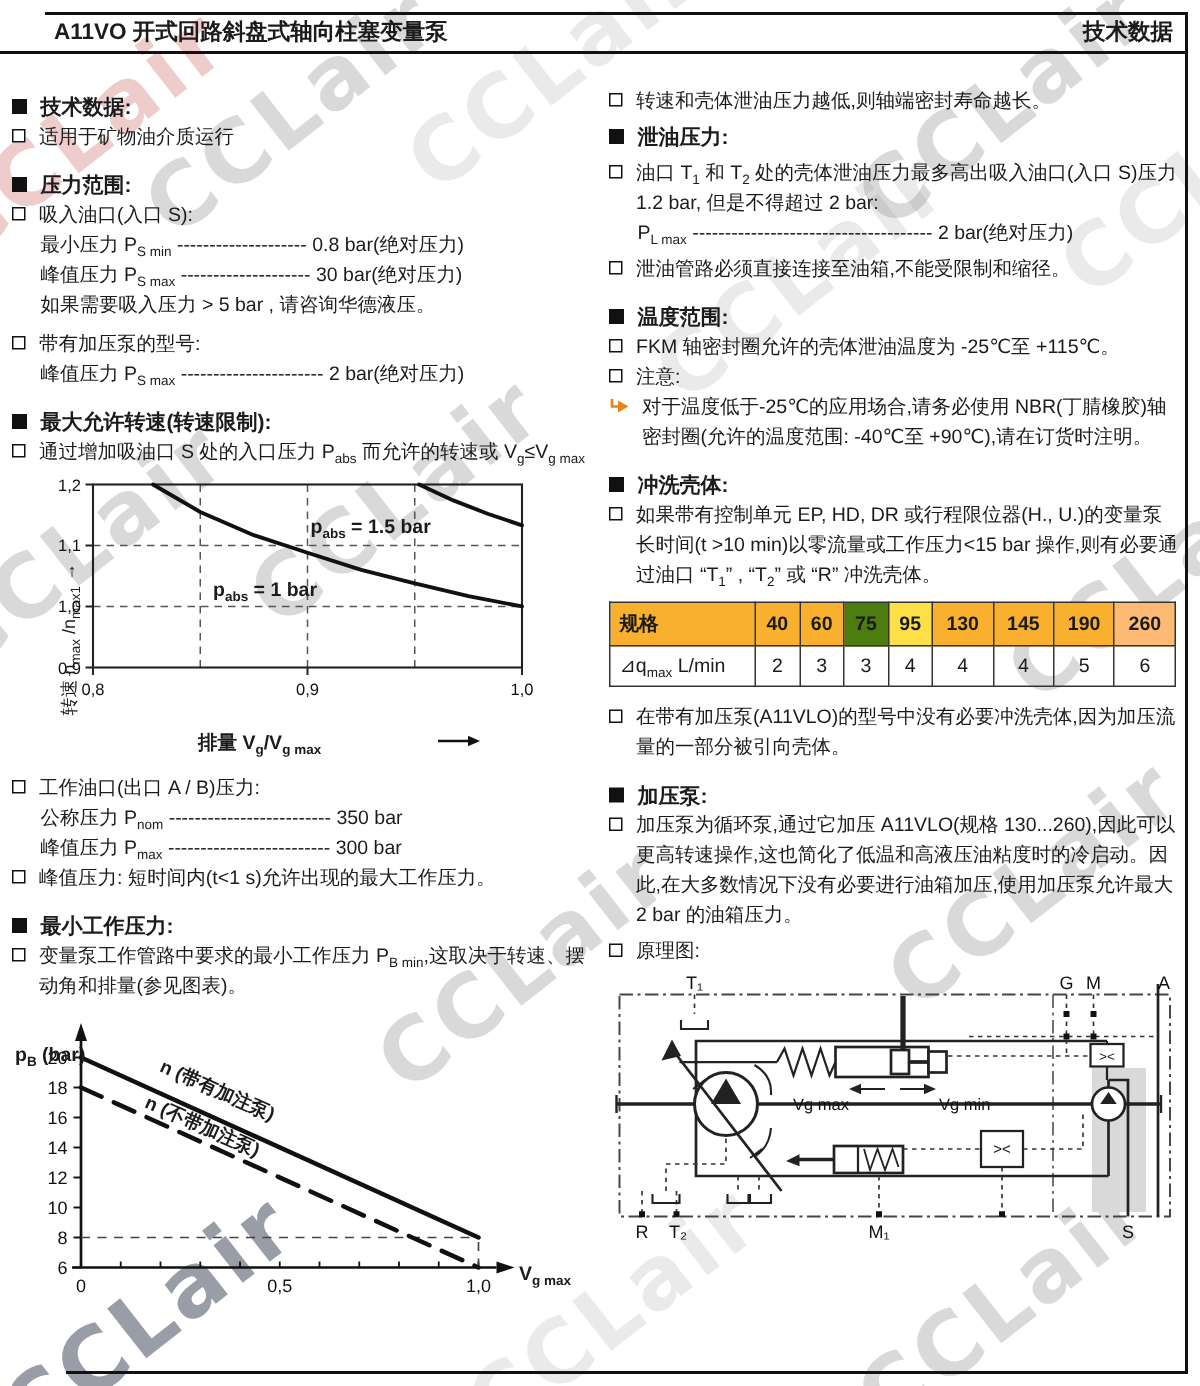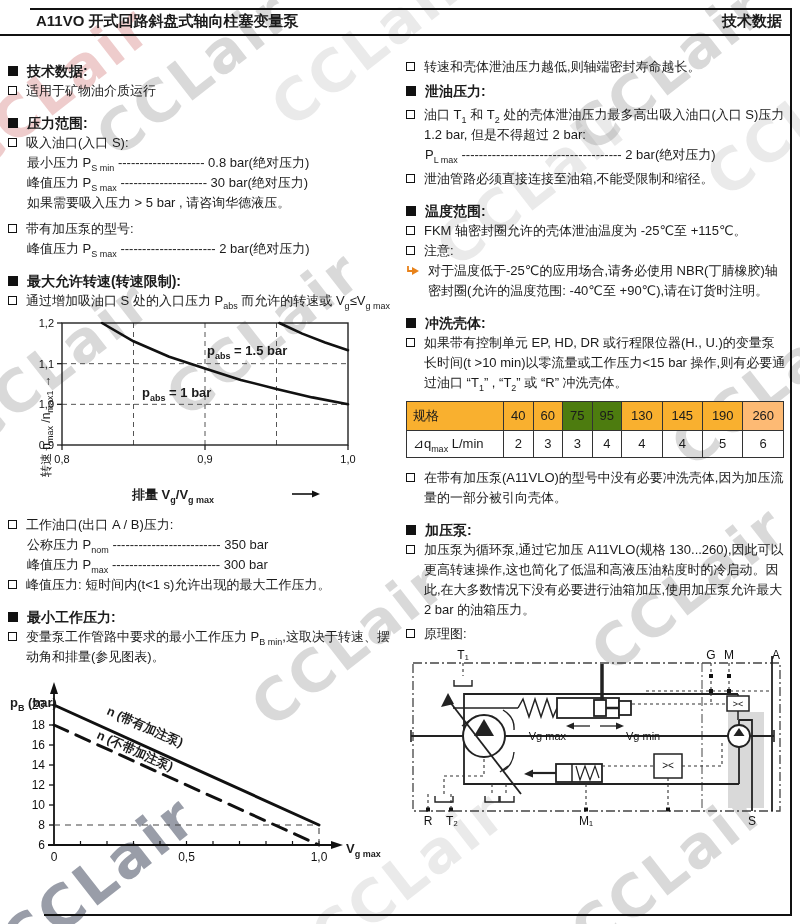--- a/index.html
+++ b/index.html
@@ -43,21 +43,21 @@
   .c2-ylab{position:absolute;left:2px;top:16px;font-size:13px;font-weight:bold;}
   .c2-xlab{position:absolute;left:338px;top:162px;font-size:13px;font-weight:bold;}
   .c2-l1{position:absolute;left:96px;top:40px;font-size:12.5px;font-weight:bold;white-space:nowrap;
          transform:rotate(24deg);}
   .c2-l2{position:absolute;left:86px;top:64px;font-size:12.5px;font-weight:bold;white-space:nowrap;
          transform:rotate(24deg);}
   svg text{font-family:"Liberation Sans","DejaVu Sans",sans-serif;}
   
   table.flush{border-collapse:collapse;width:378px;margin-top:8px;font-size:13px;}
   table.flush td{border:1.2px solid #333;text-align:center;padding:3px 2px;height:20px;}
-  table.flush tr.h td{font-weight:normal;height:22px;}
+  table.flush tr.h td{font-weight:bold;height:22px;}
   table.flush td.c0{width:88px;text-align:left;padding-left:6px;}
   
   .schem{margin-top:4px;position:relative;}
 </style>
 </head>
 <body>
 
 <div class="page">
 
   <div id="wm-layer">
@@ -299,21 +299,21 @@
       <span class="txt"><span>如果带有控制单元 EP, HD, DR 或行程限位器(H., U.)的变量泵长时间(t &gt;10 min)以零流量或工作压力&lt;15 bar 操作,则有必要通过油口 “T</span><sub>1</sub><span>” , “T</span><sub>2</sub><span>” 或 “R” 冲洗壳体。</span></span>
     </div>
 
     <table class="flush">
       <tbody>
         <tr class="h" id="ft-head">
             <td class="c0" style="background: rgb(249, 176, 47);">规格</td>
             <td style="background: rgb(249, 176, 47);">40</td>
             <td style="background: rgb(249, 176, 47);">60</td>
             <td style="background: #4d7c0f;">75</td>
-            <td style="background: #4d7c0f;">95</td>
+            <td style="background: #fde047;">95</td>
             <td style="background: rgb(249, 176, 47);">130</td>
             <td style="background: rgb(249, 176, 47);">145</td>
             <td style="background: rgb(249, 176, 47);">190</td>
             <td style="background: #fdba74;">260</td>
           </tr>
         <tr id="ft-row">
             <td class="c0"><span>⊿q</span><sub>max</sub><span> L/min</span></td>
             <td>2</td>
             <td>3</td>
             <td>3</td>

